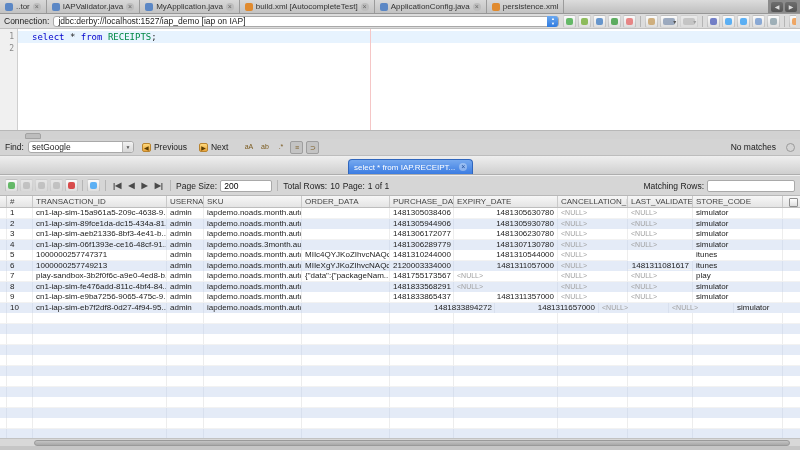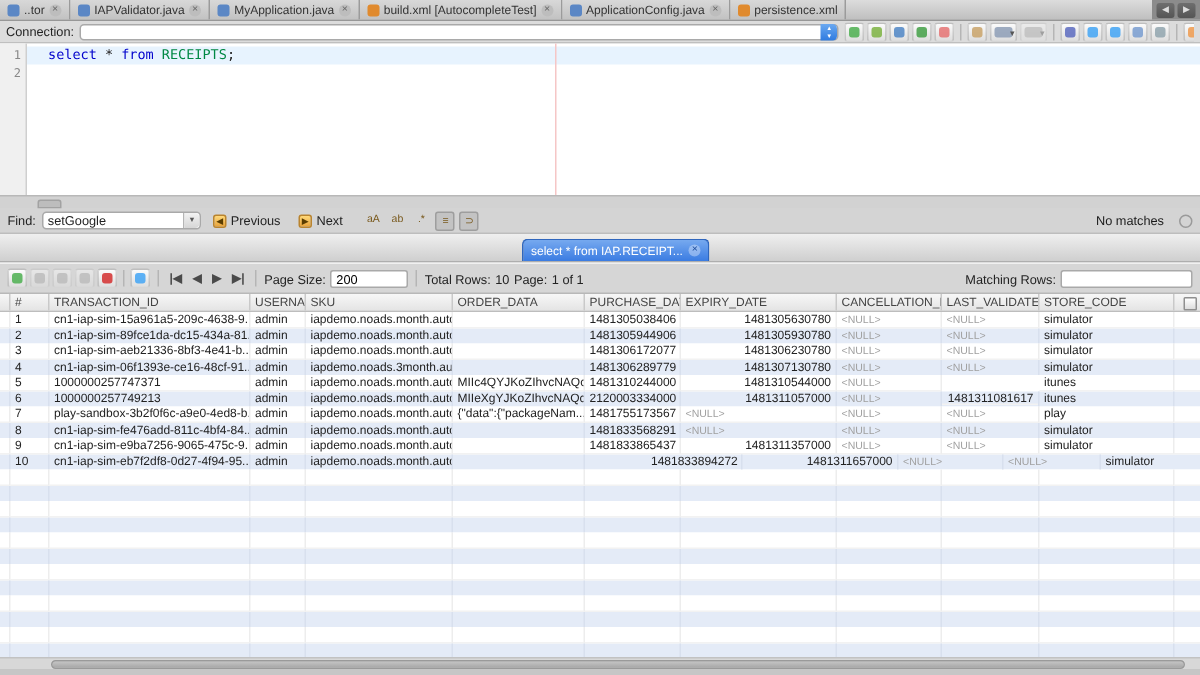--- a/index.html
+++ b/index.html
@@ -161,20 +161,21 @@
       </div>
     <div class="tabctrl">
       <div class="tcbtn">◀</div>
       <div class="tcbtn">▶</div>
     </div>
   </div>
 
   <div class="connrow">
     <span class="connlabel">Connection:</span>
     <div class="combo">
+      <span class="cval">jdbc:derby://localhost:1527/iap_demo [iap on IAP]</span>
       <span class="stepper">
           <span>▲</span>
           <span>▼</span>
         </span>
     </div>
     <div class="tbicons">
         <div class="ic">
           <span class="dot" style="background: rgb(76, 175, 80);"></span>
         </div>
         <div class="ic">

